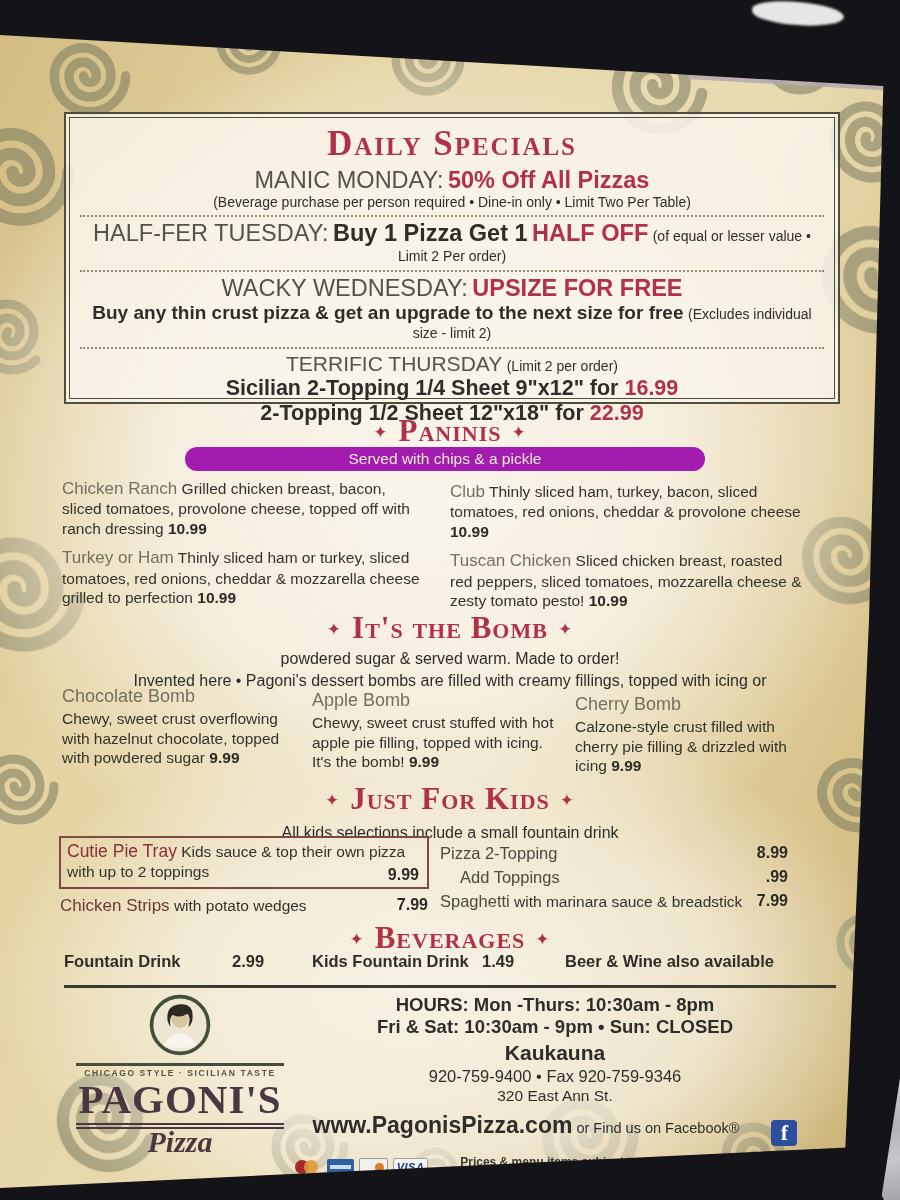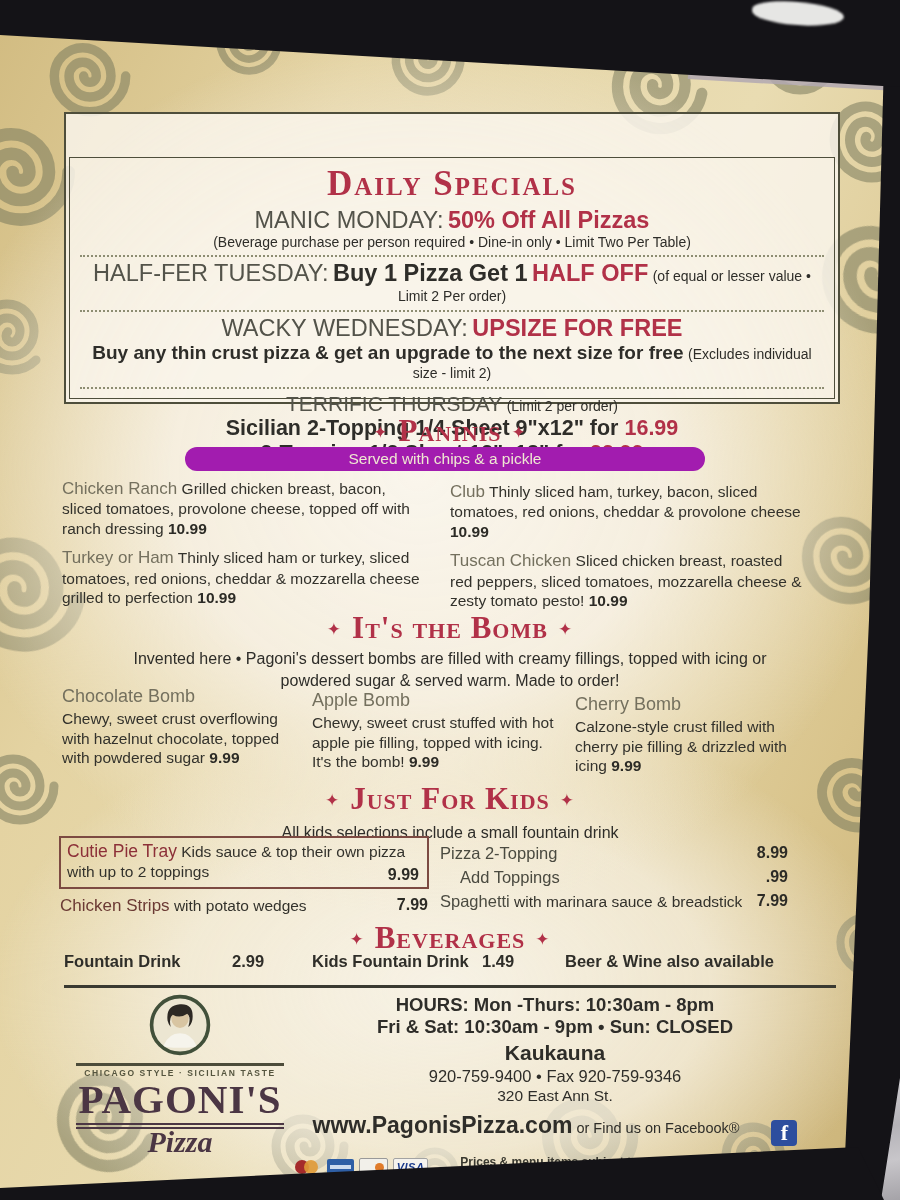--- a/index.html
+++ b/index.html
@@ -31,21 +31,21 @@
   .crimson{color:#b13148;}
   .dark{color:#2e2d29;}
   .sec{position:absolute;width:900px;text-align:center;margin:0;font-size:31px;letter-spacing:1px;color:#b13148;}
   .sec .dia{font-size:17px;vertical-align:3px;padding:0 10px;font-family:"DejaVu Sans",sans-serif;}
   .item{margin:0 0 9px 0;font-size:15.5px;line-height:1.26;color:#33322c;}
   .iname{color:#74705e;font-size:17px;}
   .iprice{font-weight:bold;color:#2c2b26;}
   
   .spbox{position:absolute;left:64px;top:112px;width:772px;height:288px;
          border:2px solid #4e4e3b;background:rgba(249,245,235,.85);}
-  .spinner{position:absolute;inset:3px;border:1px solid #4e4e3b;padding:4px 10px 0 10px;box-sizing:border-box;text-align:center;margin-top:40px;}
+  .spinner{position:absolute;inset:3px;border:1px solid #4e4e3b;padding:4px 10px 0 10px;box-sizing:border-box;text-align:center;}
   .sptitle{margin:2px 0 0 0;font-size:35px;letter-spacing:2px;}
   .sp-row{padding:3px 0 5px 0;}
   .sp-dotted{border-bottom:2px dotted #8d8d72;}
   .sp-big{font-size:23.5px;color:#53534a;}
   .sp-big b{color:#2e2d29;}
   .sp-red{color:#b13148;font-weight:bold;font-size:23.5px;}
   .sp-note{font-size:14px;color:#2e2d29;}
   .sp-thu{font-size:21px;color:#53534a;}
   .sp-sheet{font-size:21.5px;color:#2e2d29;font-weight:bold;}
   .sp-price{color:#b13148;font-weight:bold;}
@@ -208,22 +208,22 @@
         <span class="iname">Tuscan Chicken</span>
         <span>Sliced chicken breast, roasted red peppers, sliced tomatoes, mozzarella cheese &amp; zesty tomato pesto!</span>
         <span class="iprice">10.99</span>
       </p>
     </div>
 
     <h2 class="sec serifcaps" style="top:610px;">
       <span class="dia">✦</span><span>It's the Bomb</span><span class="dia">✦</span>
     </h2>
     <div class="col dark" style="left:100px;top:648px;width:700px;text-align:center;font-size:16px;line-height:1.35;">
+      <div>powdered sugar &amp; served warm. Made to order!</div>
       <div>Invented here • Pagoni's dessert bombs are filled with creamy fillings, topped with icing or</div>
-      <div>powdered sugar &amp; served warm. Made to order!</div>
     </div>
     <div class="col" style="left:62px;top:686px;width:232px;">
       <div class="iname" style="font-size:18px;">Chocolate Bomb</div>
       <p class="item" style="margin-top:2px;">
         <span>Chewy, sweet crust overflowing with hazelnut chocolate, topped with powdered sugar</span>
         <span class="iprice">9.99</span>
       </p>
     </div>
     <div class="col" style="left:312px;top:690px;width:252px;">
       <div class="iname" style="font-size:18px;">Apple Bomb</div>

